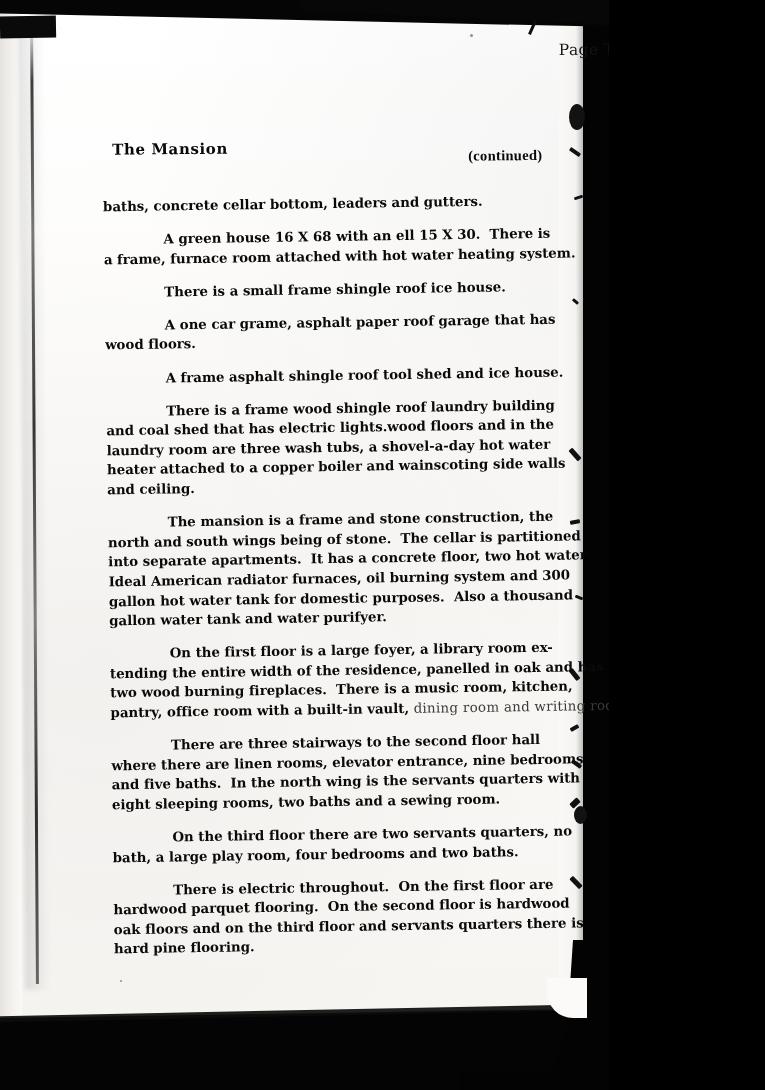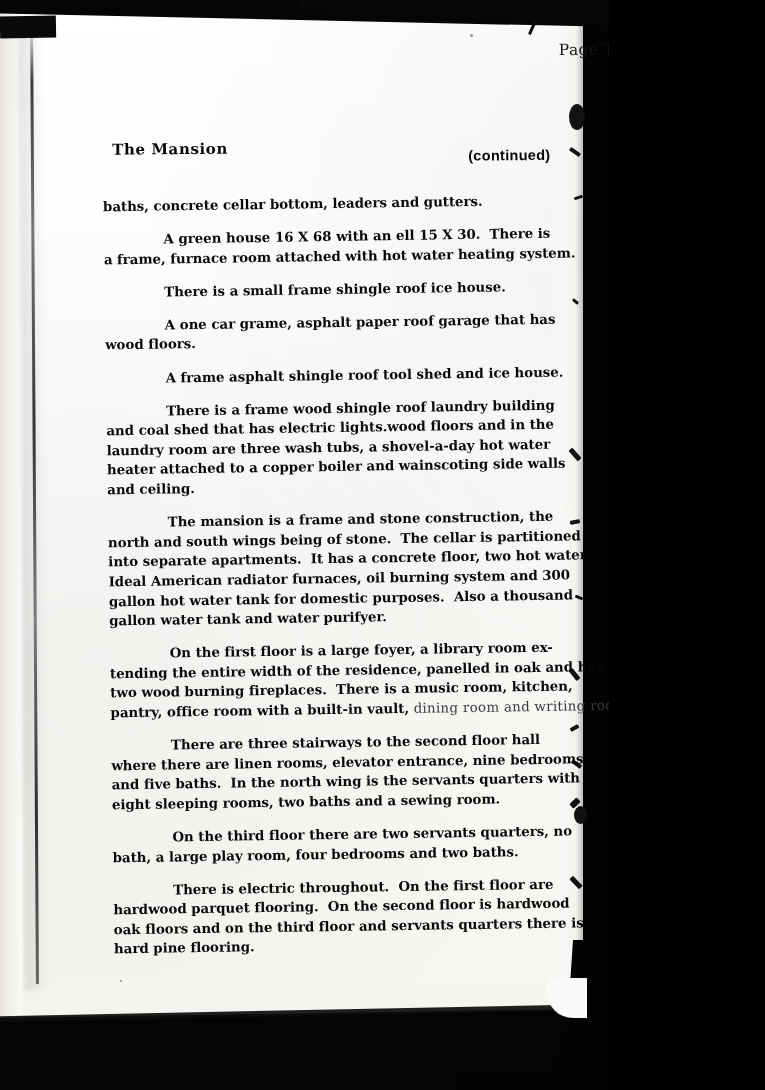--- a/index.html
+++ b/index.html
@@ -224,21 +224,21 @@
     font-weight: 700;
     font-size: 15px;
     letter-spacing: 0.6px;
     color: #090909;
     white-space: nowrap;
   }
   .head-cont {
     position: absolute;
     left: 356px;
     top: 10px;
-    font-family: Liberation Sans, sans-serif;
+    font-family: Liberation Serif, serif;
     font-weight: 700;
     font-size: 14.5px;
     letter-spacing: 0.3px;
     color: #090909;
     white-space: nowrap;
   }
 
   .body {
     position: absolute;
     left: 108px;

